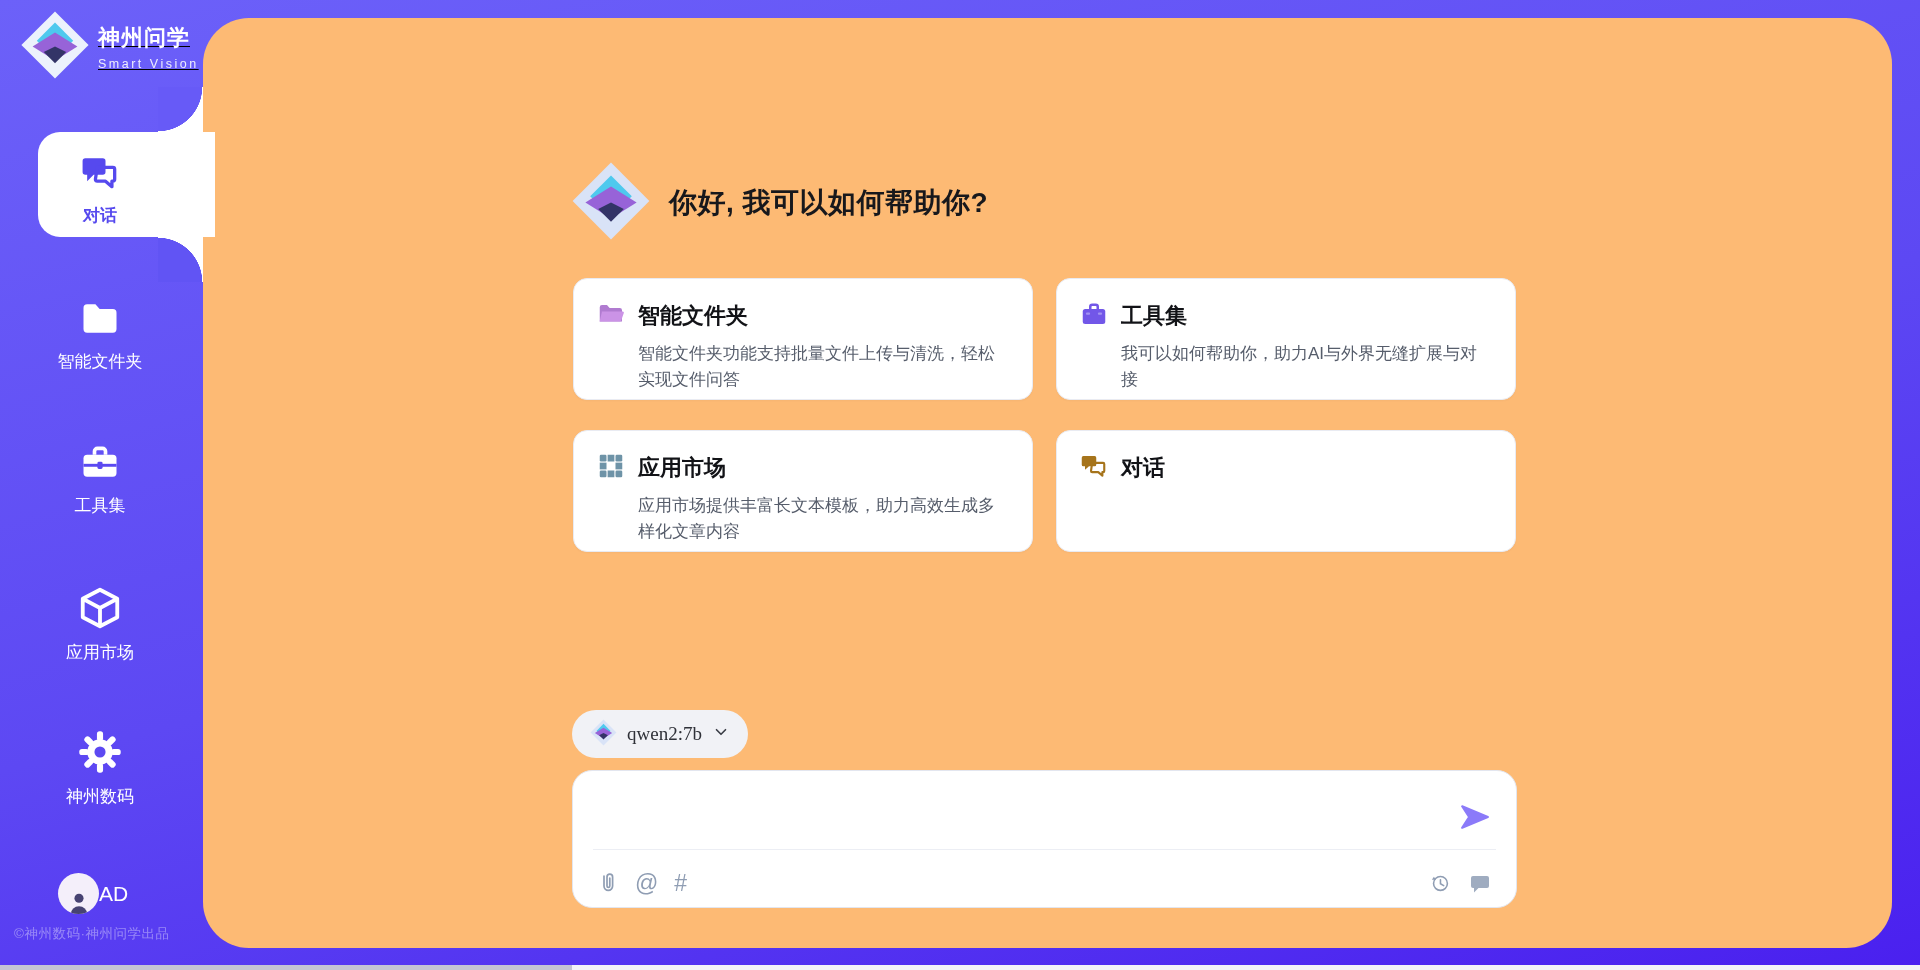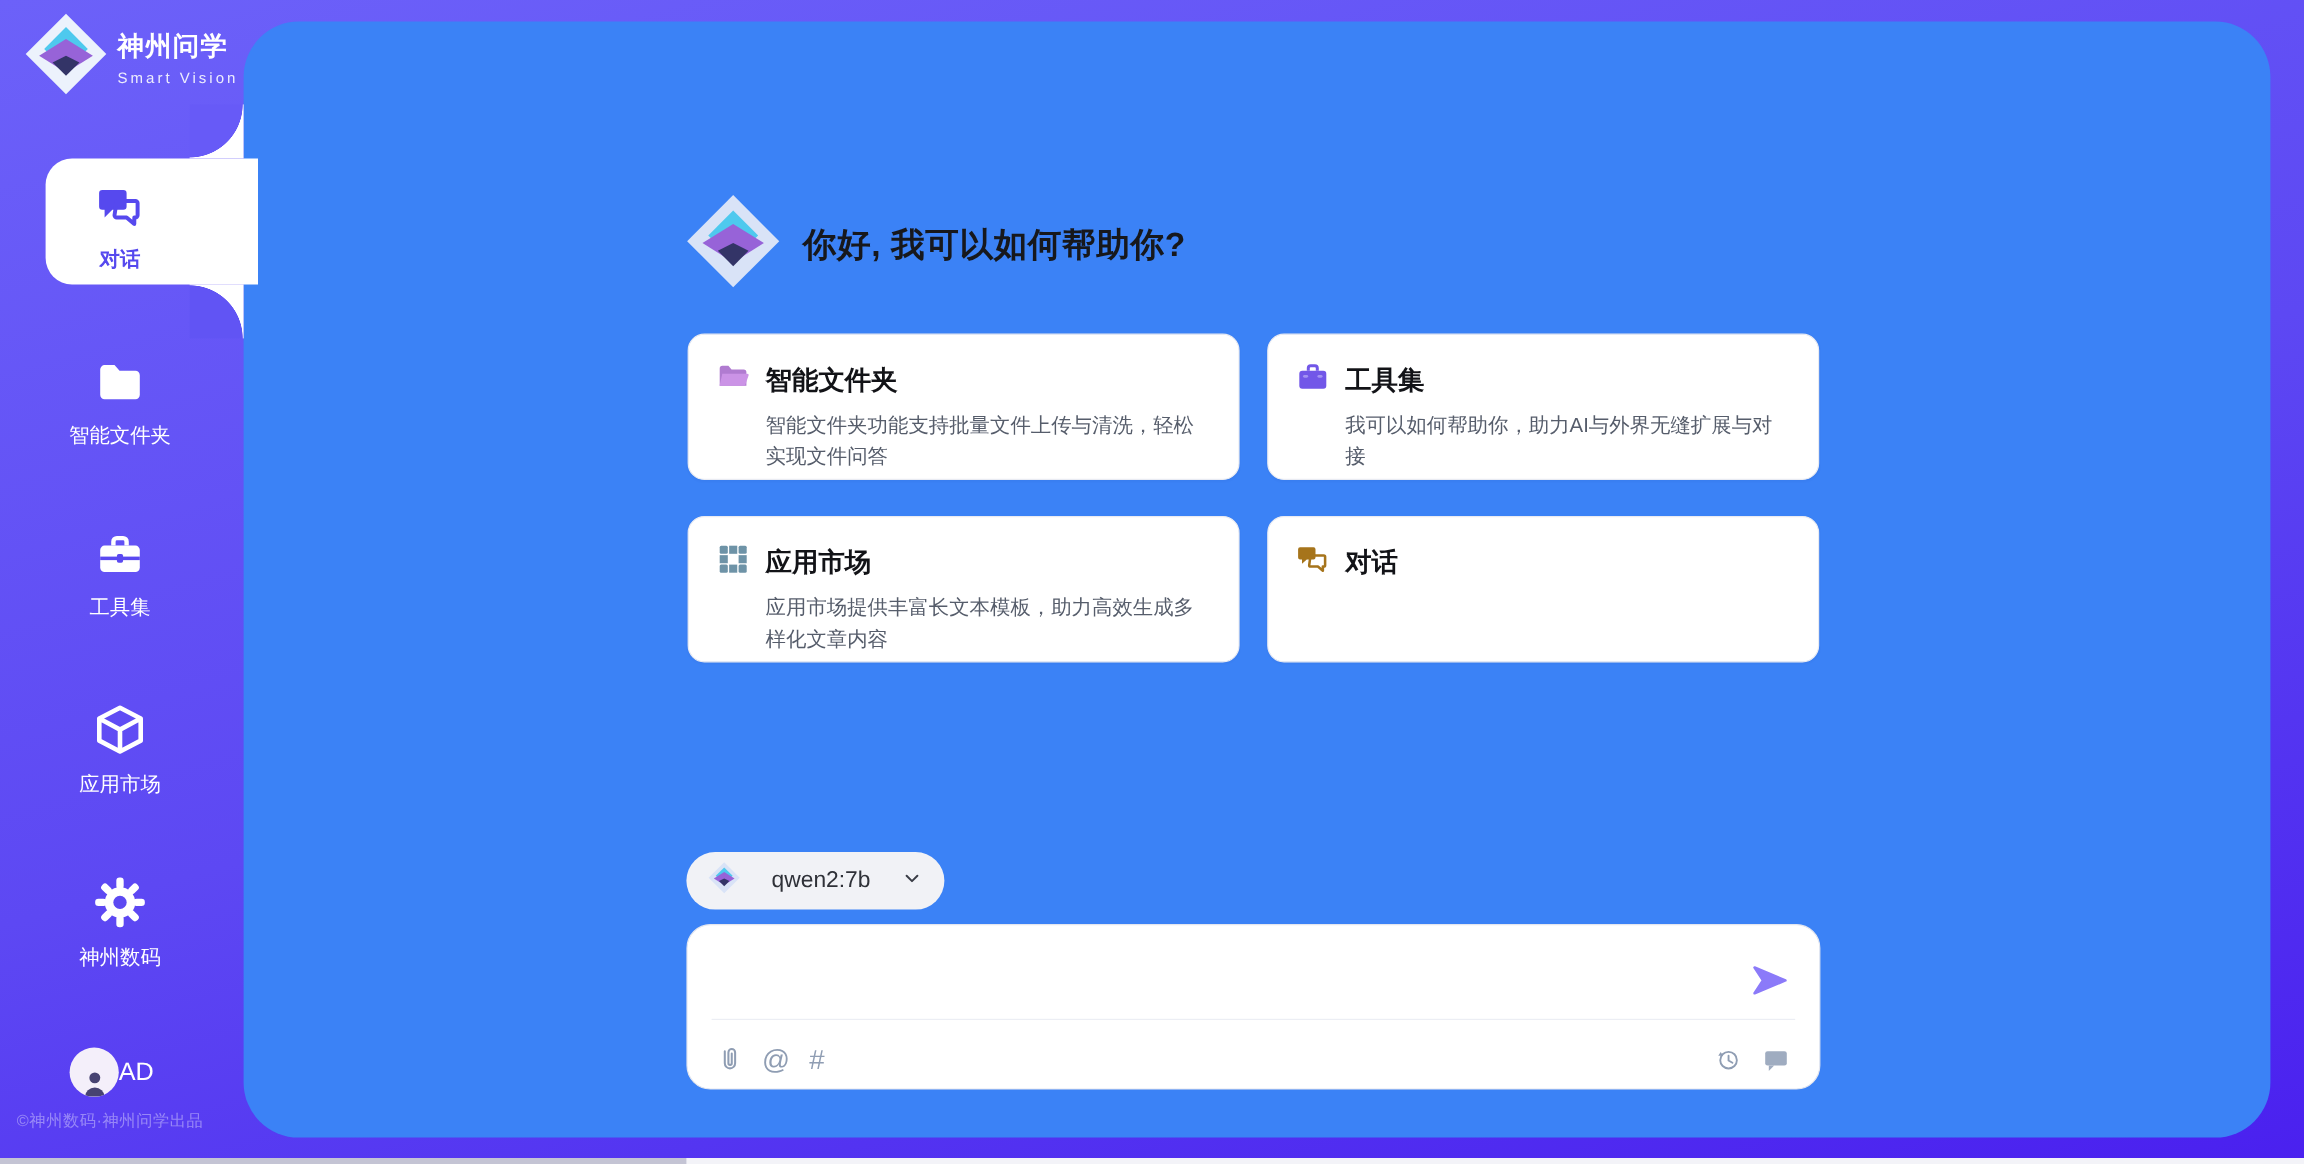--- a/index.html
+++ b/index.html
@@ -5,21 +5,21 @@
   * { margin:0; padding:0; box-sizing:border-box; }
   html,body { width:1920px; height:970px; overflow:hidden; }
   body {
     font-family:"Liberation Sans","DejaVu Sans",sans-serif;
     background:linear-gradient(165deg,#6C61F9 0%,#5D48F3 52%,#4A20EF 100%);
     position:relative;
   }
   .stage { position:absolute; inset:0; }
 
   
-  .brand { position:absolute; left:20px; top:10px; display:flex; align-items:center; gap:8px; }
+  .brand { position:absolute; left:20px; top:10px; display:flex; align-items:center; gap:8px;text-decoration:underline; }
   .brand-text .name { color:#fff; font-size:22px; font-weight:bold; letter-spacing:1px; }
   .brand-text .sub  { color:#EDEDFD; font-size:12.5px; letter-spacing:2.5px; margin-top:4px; }
 
   .tab-bg {
     position:absolute; left:38px; top:132px; width:177px; height:105px;
     background:#fff; border-radius:22px 0 0 22px; z-index:2;
   }
   .fillet { position:absolute; width:45px; height:45px; z-index:3; }
   .fillet.top    { left:158px; top:87px;  background:radial-gradient(circle at top left,    #675AF7 0 44px, #fff 44.5px); }
   .fillet.bottom { left:158px; top:237px; background:radial-gradient(circle at bottom left, #6154F4 0 44px, #fff 44.5px); }
@@ -30,35 +30,35 @@
   .nav-icon { display:inline-block; }
 
   .user-row { position:absolute; left:58px; top:873px; display:flex; align-items:center; z-index:4; cursor:pointer; }
   .avatar { width:41px; height:41px; border-radius:50%; background:#F4EFFA; display:flex; align-items:flex-end; justify-content:center; overflow:hidden; }
   .user-name { color:#fff; font-size:21px; }
   .side-footer { position:absolute; left:14px; top:925px; font-size:13.5px; color:rgba(255,255,255,0.38); z-index:4; letter-spacing:0.5px; }
 
   
   .panel {
     position:absolute; left:203px; top:18px; width:1689px; height:930px;
-    background:#3b82f6; border-radius:46px; z-index:1;
+    background:#fdba74; border-radius:46px; z-index:1;
   }
   .greeting { position:absolute; left:368px; top:143px; display:flex; align-items:center; gap:18px; }
   .greeting-title { font-size:28px; font-weight:bold; color:#17181C; letter-spacing:0.5px; }
 
   .cards { position:absolute; left:370px; top:260px; width:943px;
     display:grid; grid-template-columns:460px 460px; column-gap:23px; row-gap:30px; }
   .card { width:460px; height:122px; background:#fff; border:1px solid #E9EBF2; border-radius:14px;
     padding:20px 24px 20px 22px; cursor:pointer; box-shadow:0 1px 2px rgba(30,30,60,0.03); }
   .card-head { display:flex; align-items:center; gap:12px; }
   .card-title { font-size:22px; font-weight:bold; color:#121317; }
   .card-desc { margin-left:42px; margin-top:8px; font-size:17px; line-height:26px; color:#565D6B; }
 
   .model-pill { position:absolute; left:369px; top:692px; height:48px; border-radius:24px;
-    background:#F1F2F6; display:flex; align-items:center; padding:0 18px; gap:26px; cursor:pointer; }
+    background:#F1F2F6; display:flex; align-items:center; padding:0 18px; gap:10px; cursor:pointer;font-family:Liberation Serif, serif; }
   .model-name { font-size:19px; color:#2F3138; }
 
   .composer { position:absolute; left:369px; top:752px; width:945px; height:138px;
     border:1px solid #E3E6EF; border-radius:20px; background:#fff; }
   .composer textarea {
     position:absolute; left:24px; top:16px; width:830px; height:56px;
     border:none; outline:none; resize:none; font-size:20px; color:#333;
     font-family:"Liberation Sans","DejaVu Sans",sans-serif; background:transparent;
   }
   .composer textarea::placeholder { color:#B3BCCA; }

